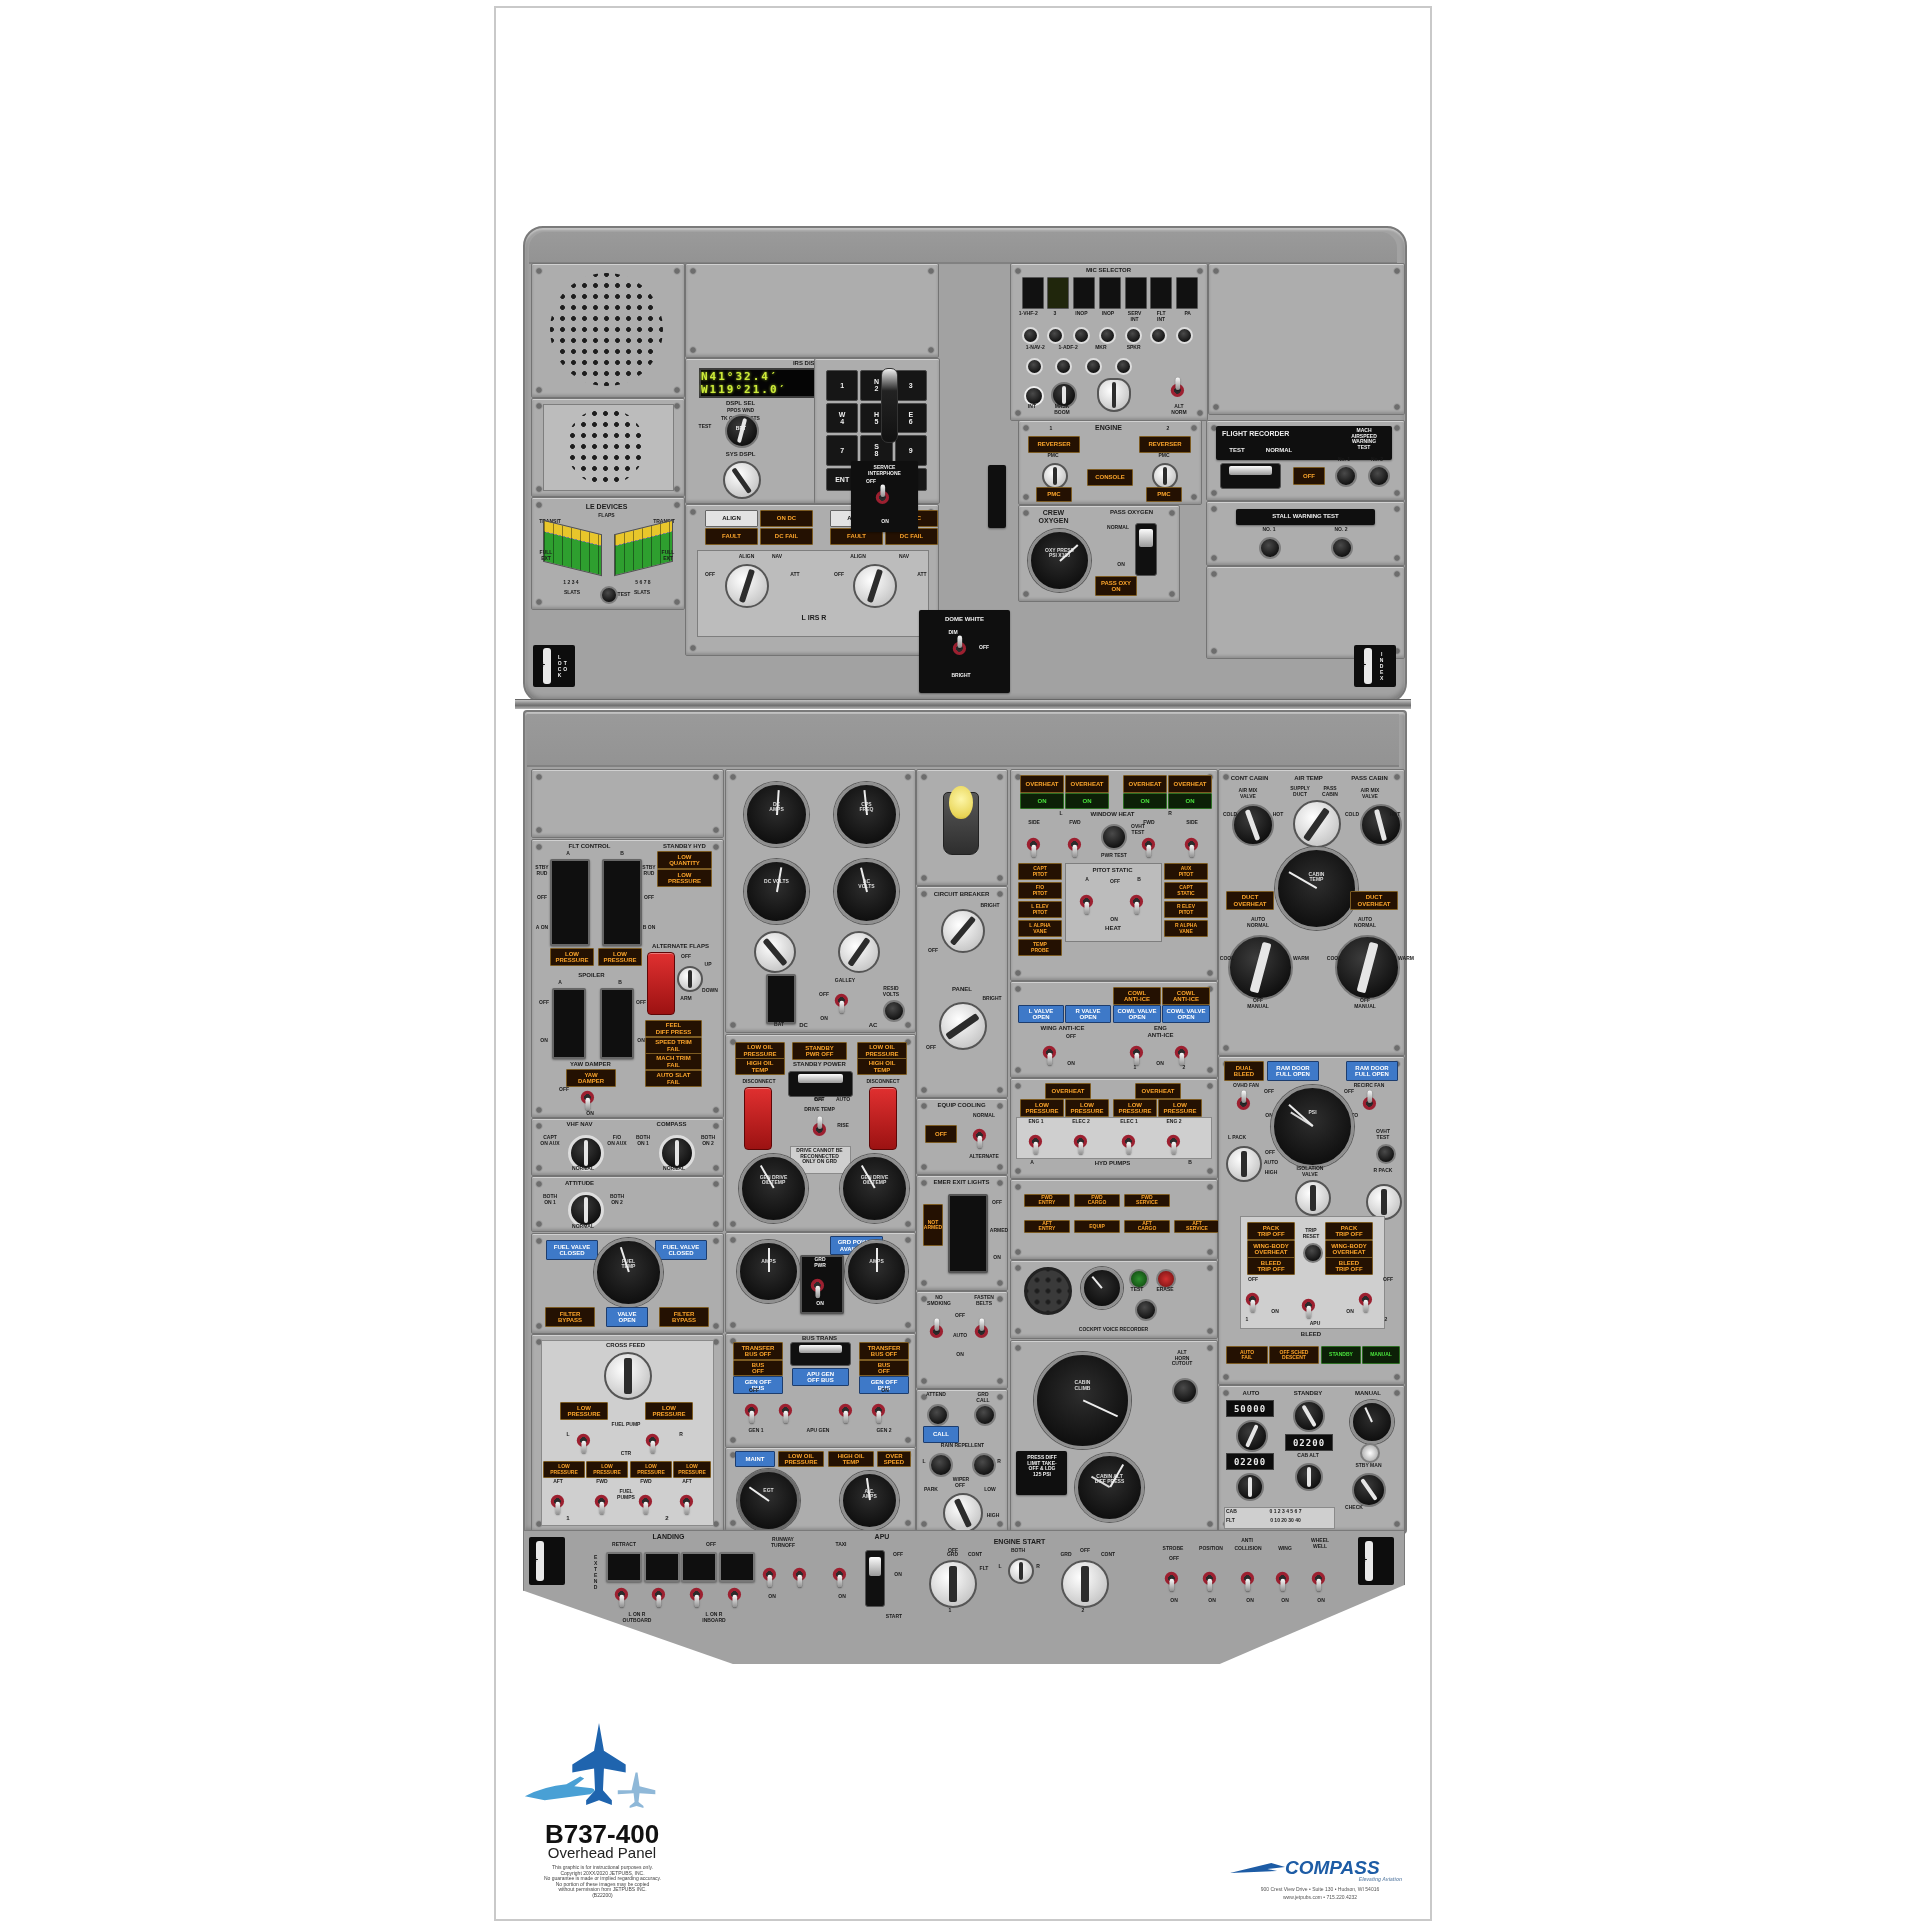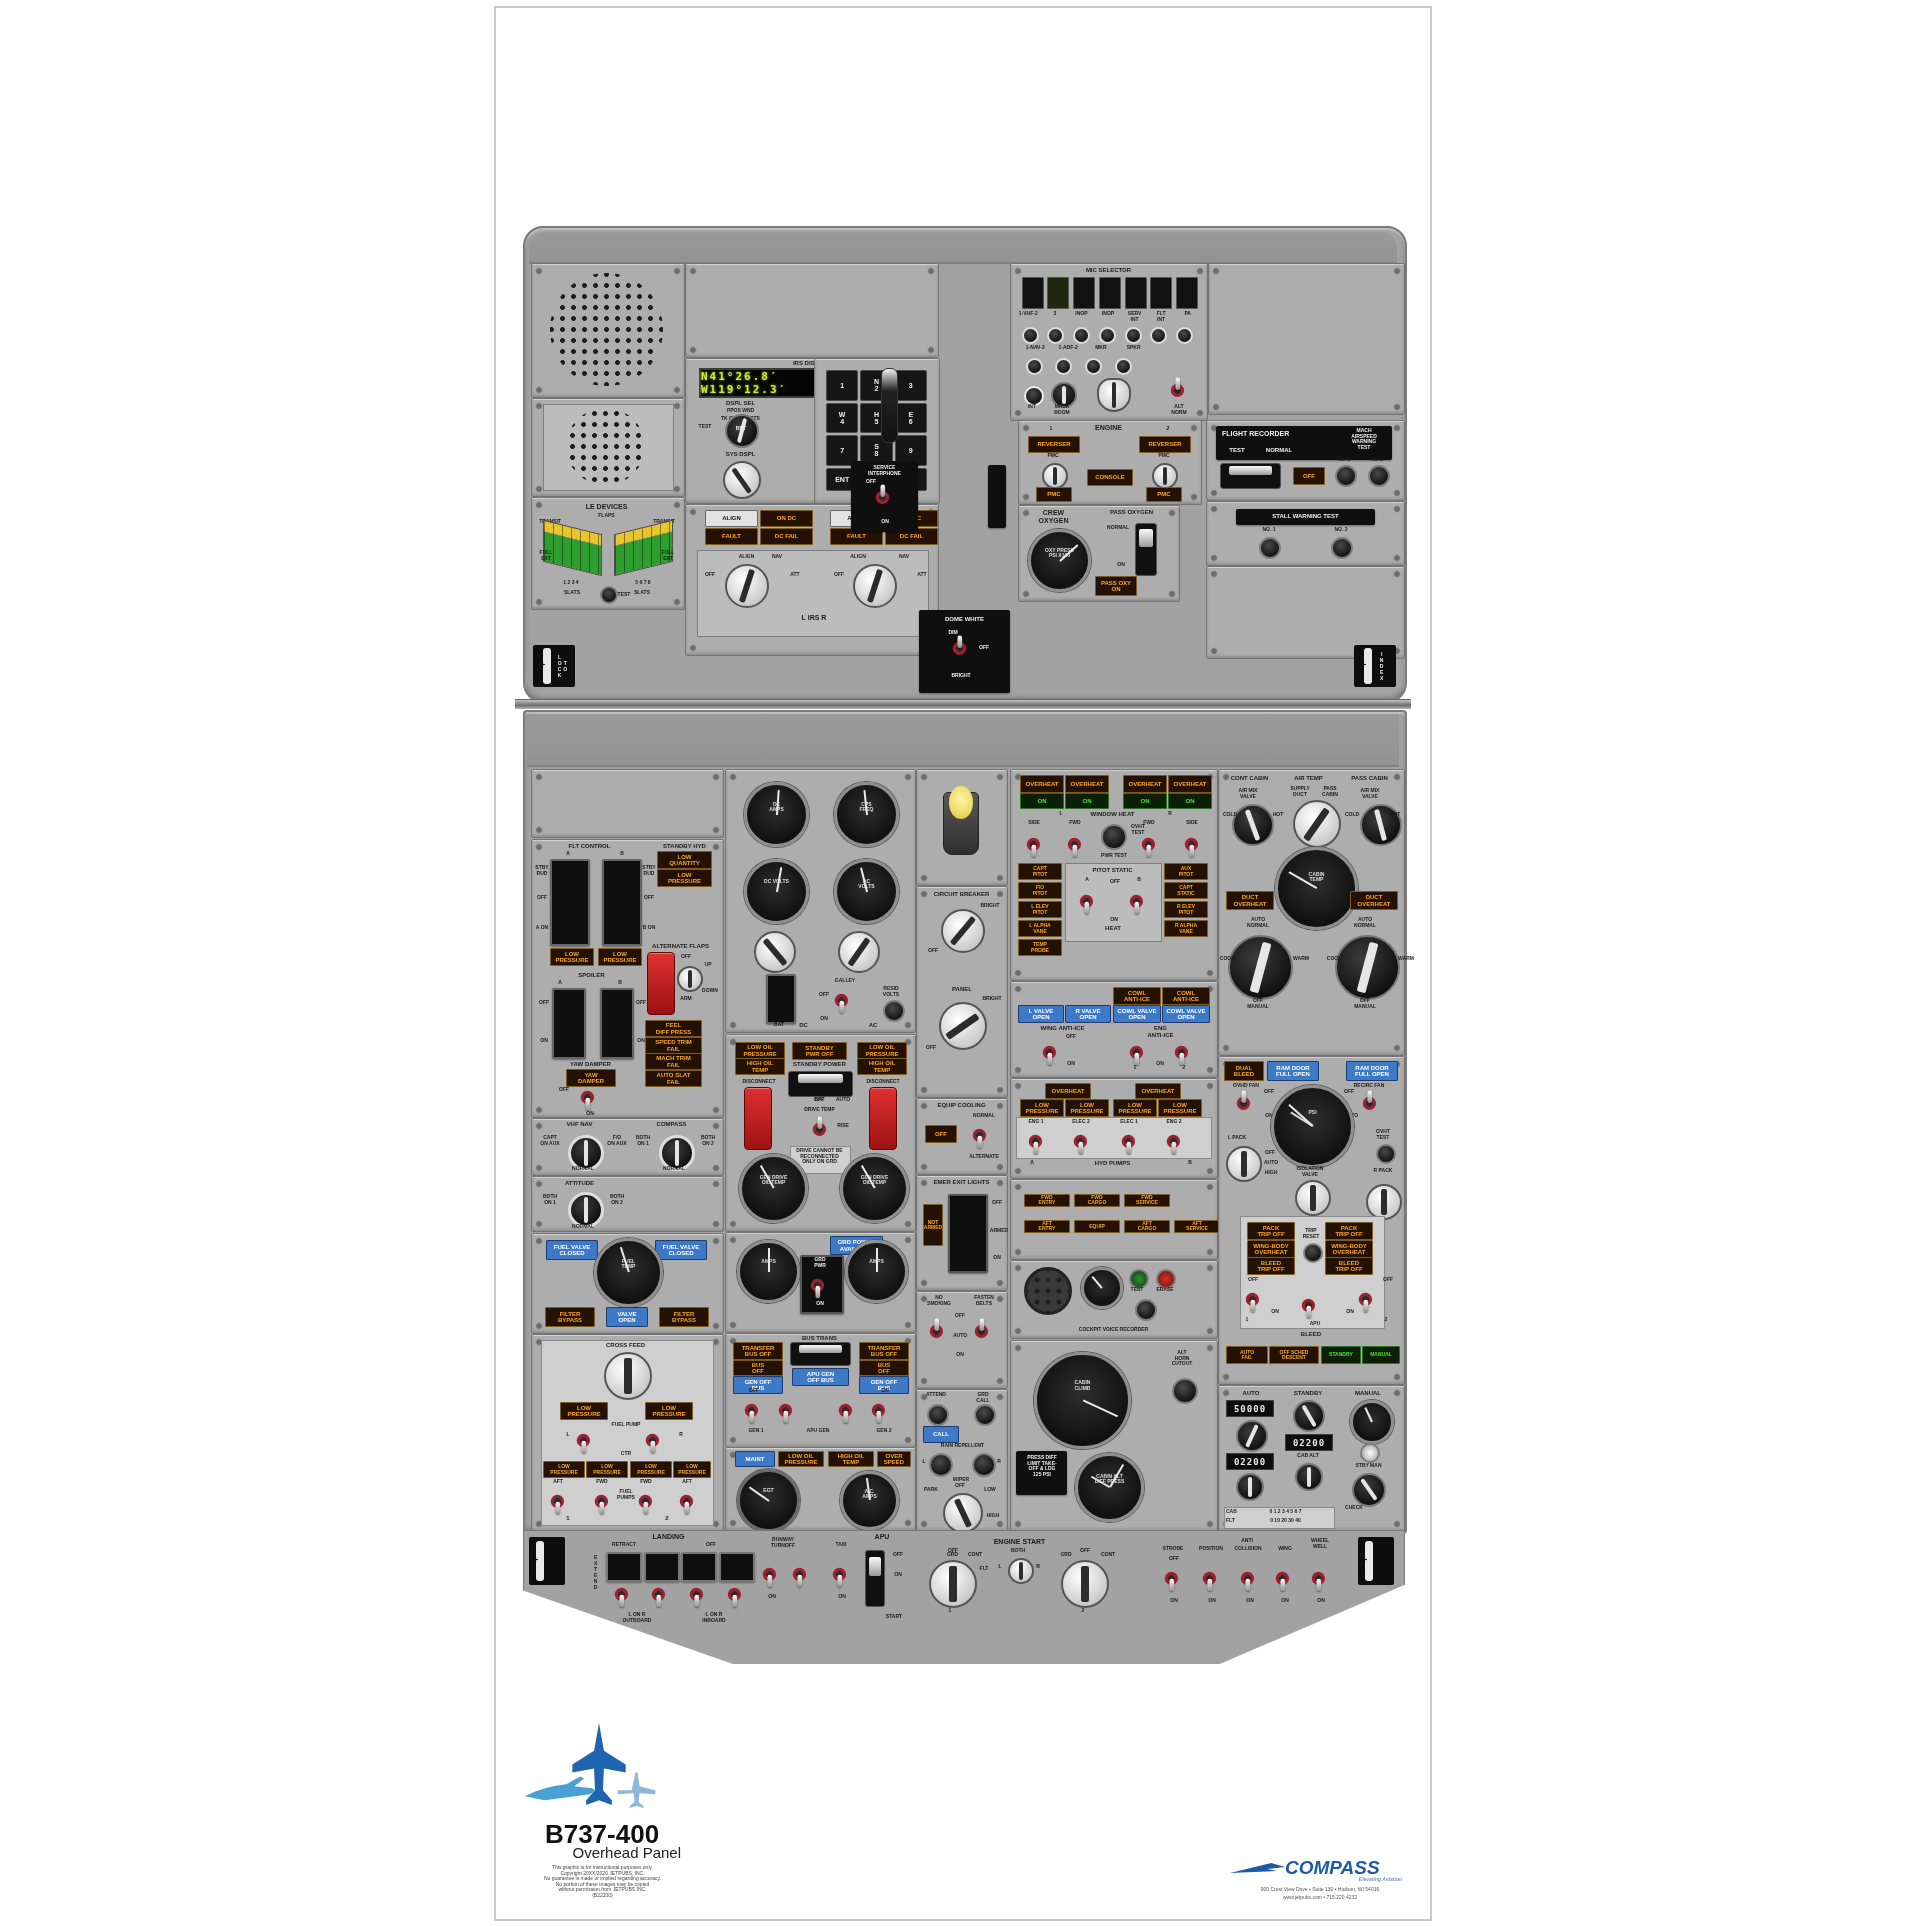--- a/index.html
+++ b/index.html
@@ -114,21 +114,21 @@
   <div class="t t5" style="left:546px;top:580px;width:50px;">1    2    3    4</div>
   <div class="t t5" style="left:618px;top:580px;width:50px;">5    6    7    8</div>
   <div class="t t5" style="left:552px;top:590px;width:40px;">SLATS</div>
   <div class="t t5" style="left:622px;top:590px;width:40px;">SLATS</div>
   <div class="bt" style="left:600px;top:586px;width:14px;height:14px;"></div>
   <div class="t t5" style="left:614px;top:592px;width:20px;">TEST</div>
 
   <div class="p sc" style="left:685px;top:263px;width:252px;height:93px;"></div>
   <div class="p" style="left:685px;top:358px;width:252px;height:144px;"></div>
   <div class="t t6" style="left:752px;top:360px;width:119px;">IRS DISPLAY</div>
-  <div class="disp" style="left:699px;top:368px;width:137px;height:26px;font-size:11px;">N41°26.8′  W119°12.3′</div>
+  <div class="disp" style="left:699px;top:368px;width:137px;height:26px;font-size:11px;">N41°32.4′  W119°21.0′</div>
   <div class="t t6" style="left:711px;top:400px;width:59px;">DSPL SEL</div>
   <div class="t t5" style="left:713px;top:408px;width:55px;">PPOS    WND</div>
   <div class="t t5" style="left:699px;top:416px;width:83px;">TK GS            HDG STS</div>
   <div class="t t5" style="left:693px;top:424px;width:24px;">TEST</div>
   <div class="kb" style="left:725px;top:414px;width:30px;height:30px;--r:15deg;"></div>
   <div class="t t5" style="left:733px;top:426px;width:16px;color:#eee;">BRT</div>
   <div class="t t6" style="left:711px;top:451px;width:59px;">SYS DSPL</div>
   <div class="k" style="left:723px;top:461px;width:34px;height:34px;--r:-35deg;"></div>
 
   <div class="p" style="left:814px;top:358px;width:124px;height:144px;"></div>
@@ -971,21 +971,21 @@
   <div class="t t5" style="left:1240px;top:1598px;width:20px;">ON</div>
   <div class="t t5" style="left:1275px;top:1598px;width:20px;">ON</div>
   <div class="t t5" style="left:1311px;top:1598px;width:20px;">ON</div>
 
   <svg style="left:515px;top:1721px;width:168px;height:99px;" viewBox="0 0 170 100">
     <path d="M85 2 L90 30 L112 44 L112 52 L90 48 L89 70 L98 80 L98 85 L85 80 L72 85 L72 80 L81 70 L80 48 L58 52 L58 44 L80 30 Z" fill="#1f64ae"></path>
     <path d="M10 76 Q30 66 52 64 L66 56 L70 58 L60 66 L78 68 Q84 70 76 74 L30 80 Z" fill="#49a0d5"></path>
     <path d="M118 70 L122 52 L124 52 L126 66 L142 70 L142 74 L126 73 L125 82 L130 86 L130 88 L123 86 L116 88 L116 86 L121 82 L120 73 L104 74 L104 70 Z" fill="#8fb8d8"></path>
   </svg>
   <div class="t" style="left:523px;top:1820px;width:158px;font-size:26px;color:#111;">B737-400</div>
-  <div class="t" style="left:523px;top:1845px;width:158px;font-size:15px;font-weight:400;color:#222;text-align:right;">Overhead Panel</div>
+  <div class="t" style="left:523px;top:1845px;width:158px;font-size:15px;font-weight:400;color:#222;">Overhead Panel</div>
   <div class="t t5" style="left:533px;top:1865px;width:139px;font-weight:400;color:#444;">This graphic is for instructional purposes only.
 Copyright 20XX/2020 JETPUBS, INC.
 No guarantee is made or implied regarding accuracy.
 No portion of these images may be copied
 without permission from JETPUBS INC.
 (B22200)</div>
 
   <svg style="left:1228px;top:1857px;width:59px;height:22px;" viewBox="0 0 60 22">
     <path d="M2 16 L44 6 L58 10 L40 12 L50 14 Z" fill="#1d5ca5"></path>
   </svg>

